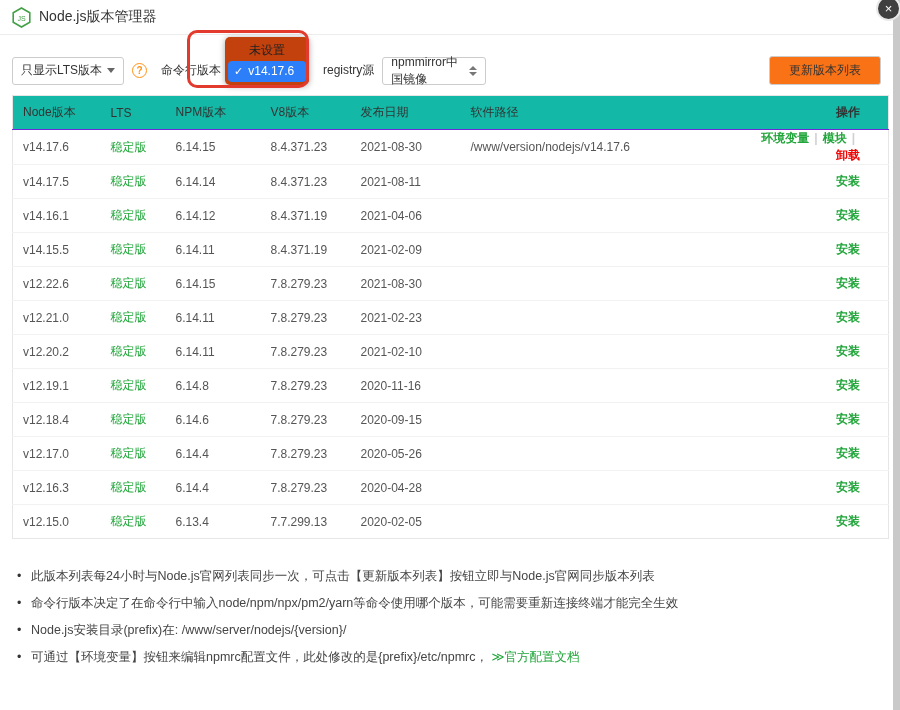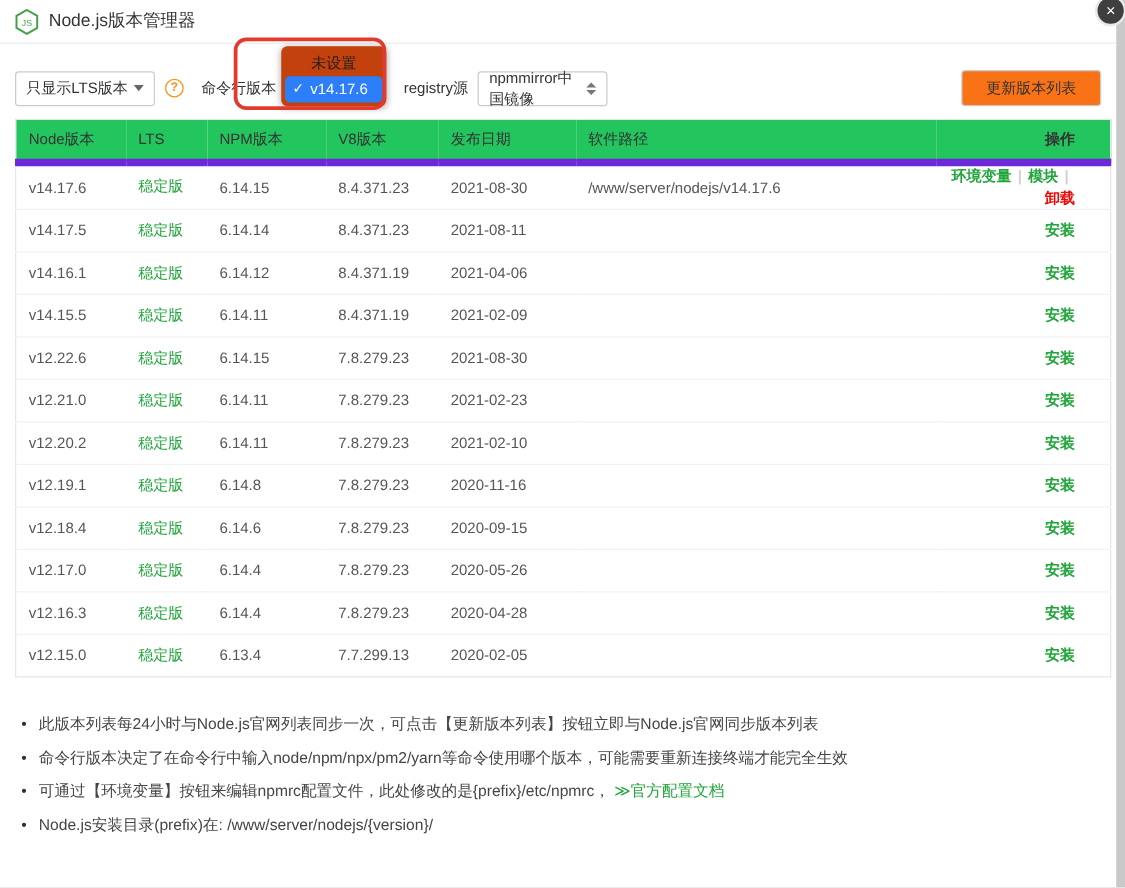--- a/index.html
+++ b/index.html
@@ -64,22 +64,22 @@
     position:absolute; left:187px; top:30px; width:122px; height:58px;
     border:3px solid #e23b2e; border-radius:10px; z-index:6; pointer-events:none;
   }
 
   
   .version-table {
     margin:10px 12px 0 12px; width:876px; border-collapse:collapse; table-layout:fixed;
     font-size:12px; border:1px solid #e6e6e6;
   }
   .version-table th {
-    background:#22c55e; color:#333; font-weight:normal; text-align:left; height:34px;
-    padding:0 0 0 10px; border-bottom:6px solid #6d28d9;
+    background:#14b8a6; color:#333; font-weight:normal; text-align:left; height:34px;
+    padding:0 0 0 10px; border-bottom:1px solid #6d28d9;
   }
   .version-table td { color:#555; height:34px; padding:0 0 0 10px; border-bottom:1px solid #f2f2f2; }
   .version-table th:last-child, .version-table td:last-child { text-align:right; padding-right:28px;font-weight:bold; }
   .version-table tbody tr:last-child td { border-bottom:none; }
   td.c-lts { color:#20a53a; }
   .action { text-decoration:none; cursor:pointer; }
   .action.green { color:#20a53a; }
   .action.red { color:#ef0808; }
   .sep { color:#d0d0d0; margin:0 5px; }
 
@@ -157,21 +157,21 @@
         <th>操作</th>
       </tr>
     </thead>
     <tbody>
     <tr>
       <td>v14.17.6</td>
       <td class="c-lts">稳定版</td>
       <td>6.14.15</td>
       <td>8.4.371.23</td>
       <td>2021-08-30</td>
-      <td>/www/server/nodejs/v14.17.6</td>
+      <td>/www/version/nodejs/v14.17.6</td>
       <td><a class="action green">环境变量</a><span class="sep">|</span><a class="action green">模块</a><span class="sep">|</span><a class="action red">卸载</a></td>
     </tr>
 
     <tr>
       <td>v14.17.5</td>
       <td class="c-lts">稳定版</td>
       <td>6.14.14</td>
       <td>8.4.371.23</td>
       <td>2021-08-11</td>
       <td></td>
@@ -276,17 +276,17 @@
       <td>2020-02-05</td>
       <td></td>
       <td><a class="action green">安装</a></td>
     </tr>
   </tbody>
   </table>
 
   <ul class="notes">
       <li><span>此版本列表每24小时与Node.js官网列表同步一次，可点击【更新版本列表】按钮立即与Node.js官网同步版本列表</span></li>
       <li><span>命令行版本决定了在命令行中输入node/npm/npx/pm2/yarn等命令使用哪个版本，可能需要重新连接终端才能完全生效</span></li>
+      <li><span>Node.js安装目录(prefix)在: /www/server/nodejs/{version}/</span></li>
       <li><span>可通过【环境变量】按钮来编辑npmrc配置文件，此处修改的是{prefix}/etc/npmrc， </span><a class="note-link">≫官方配置文档</a></li>
-      <li><span>Node.js安装目录(prefix)在: /www/server/nodejs/{version}/</span></li>
     </ul>
 
 </div>
 
 </body></html>

